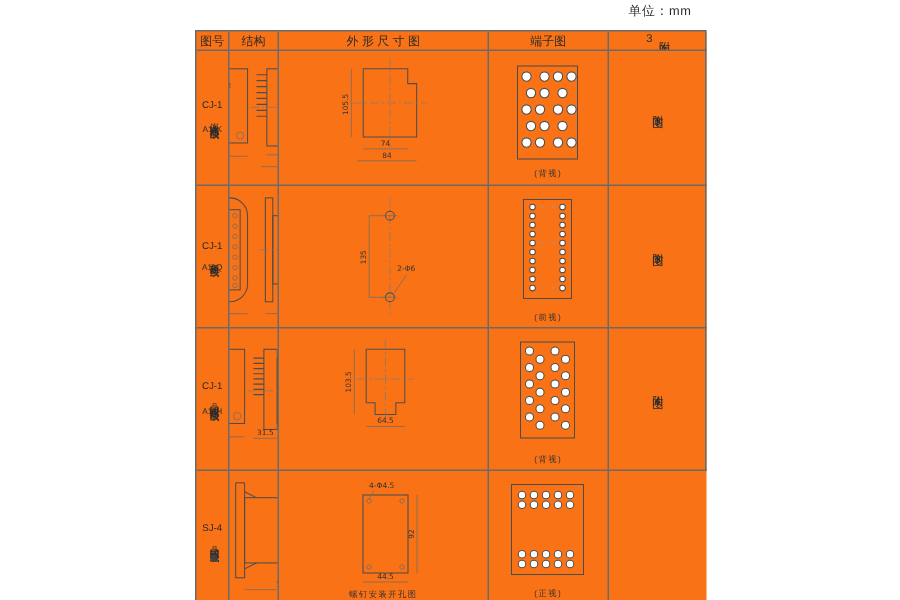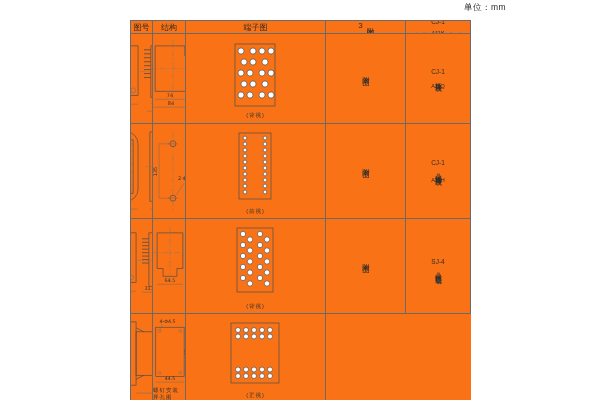--- a/index.html
+++ b/index.html
@@ -1,18 +1,18 @@
 <!DOCTYPE html>
 <html><head>
 <meta charset="utf-8">
 <style>
   html,body{margin:0;padding:0;}
   .page{position:relative;width:600px;height:400px;background:#ffffff;overflow:hidden;
         font-family:"Liberation Sans", sans-serif;color:#2b2b2b;}
-  .unit{position:absolute;top:2px;left:419px;font-size:8.5px;letter-spacing:.5px;margin-left:45px;}
+  .unit{position:absolute;top:2px;left:419px;font-size:8.5px;letter-spacing:.5px;}
   .tbl{position:absolute;left:130px;top:20px;width:340px;height:381px;
        display:grid;grid-template-columns:22px 33px 140px 80px 65px;
        grid-template-rows:13px 90px 95px 95px 88px;
        border-top:1px solid #6a6a6a;border-left:1px solid #6a6a6a;background:#f97316;}
   .cell{border-right:1px solid #6a6a6a;border-bottom:1px solid #6a6a6a;
         display:flex;align-items:center;justify-content:center;overflow:hidden;
         box-sizing:border-box;position:relative;}
   .hdr{font-size:8px;white-space:nowrap;}
   .figno{writing-mode:vertical-rl;text-orientation:upright;font-size:7.5px;letter-spacing:3px;}
   .structcell{flex-direction:column;gap:2px;padding:3px 0;}
@@ -34,20 +34,21 @@
 </head>
 <body>
 
 <div class="page">
   <div class="unit">单位：mm</div>
 
   <div class="tbl">
 
     <div class="cell hdr">图号</div>
     <div class="cell hdr">结构</div>
+    <div class="cell hdr">外 形 尺 寸 图</div>
     <div class="cell hdr">端子图</div>
 
     <div class="cell">
       <span class="figno">附图3</span>
     </div>
     <div class="cell structcell">
       <span class="model">CJ-1</span>
       <span class="desc">嵌入式后接线</span>
       <span class="code">A11K</span>
     </div>

